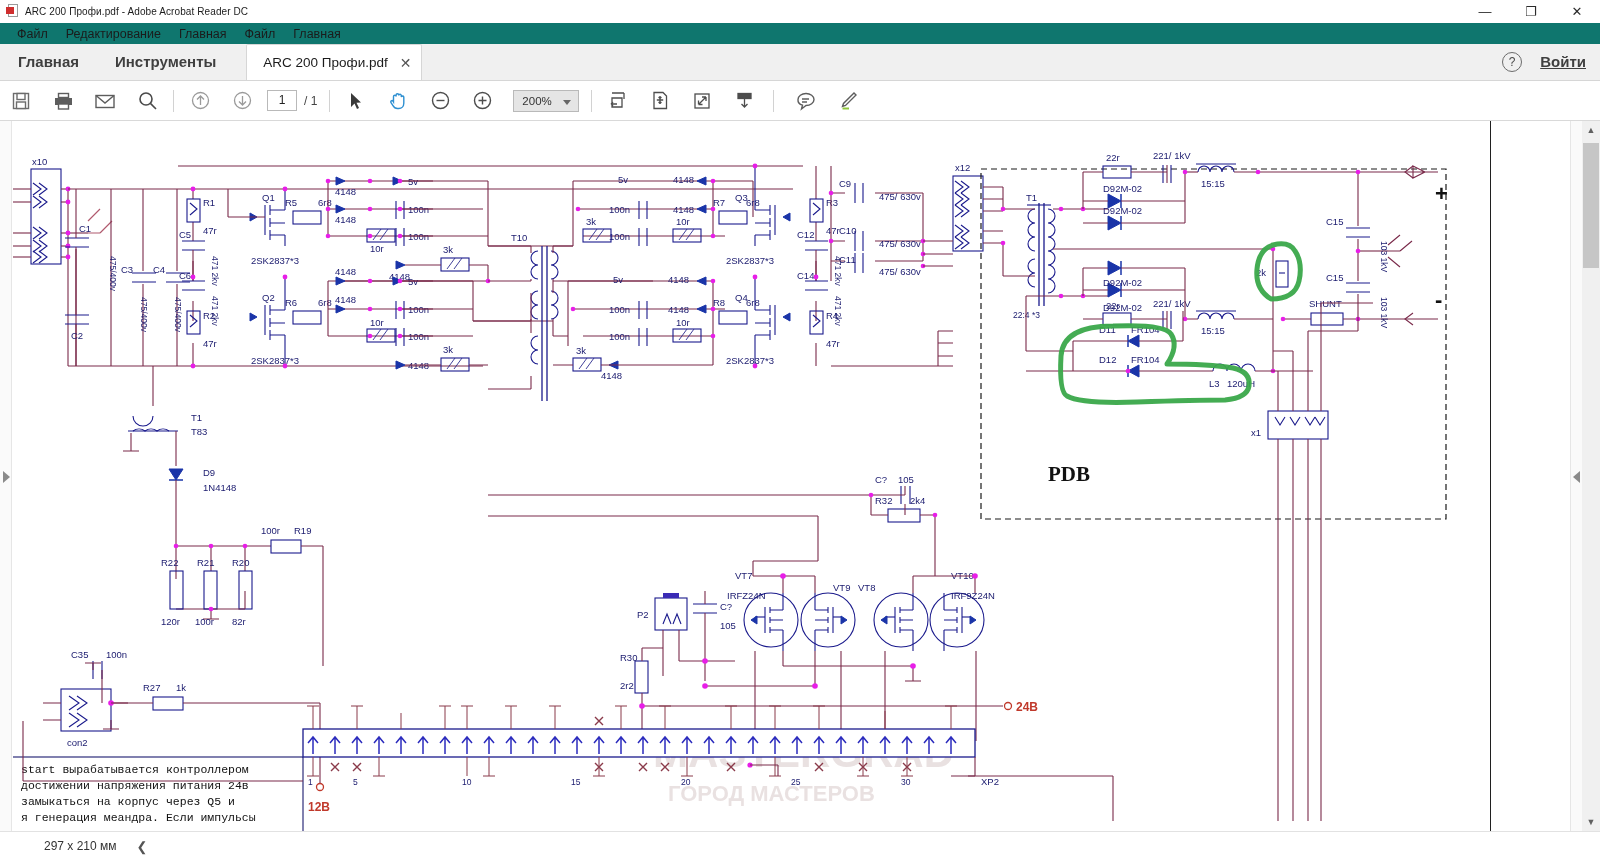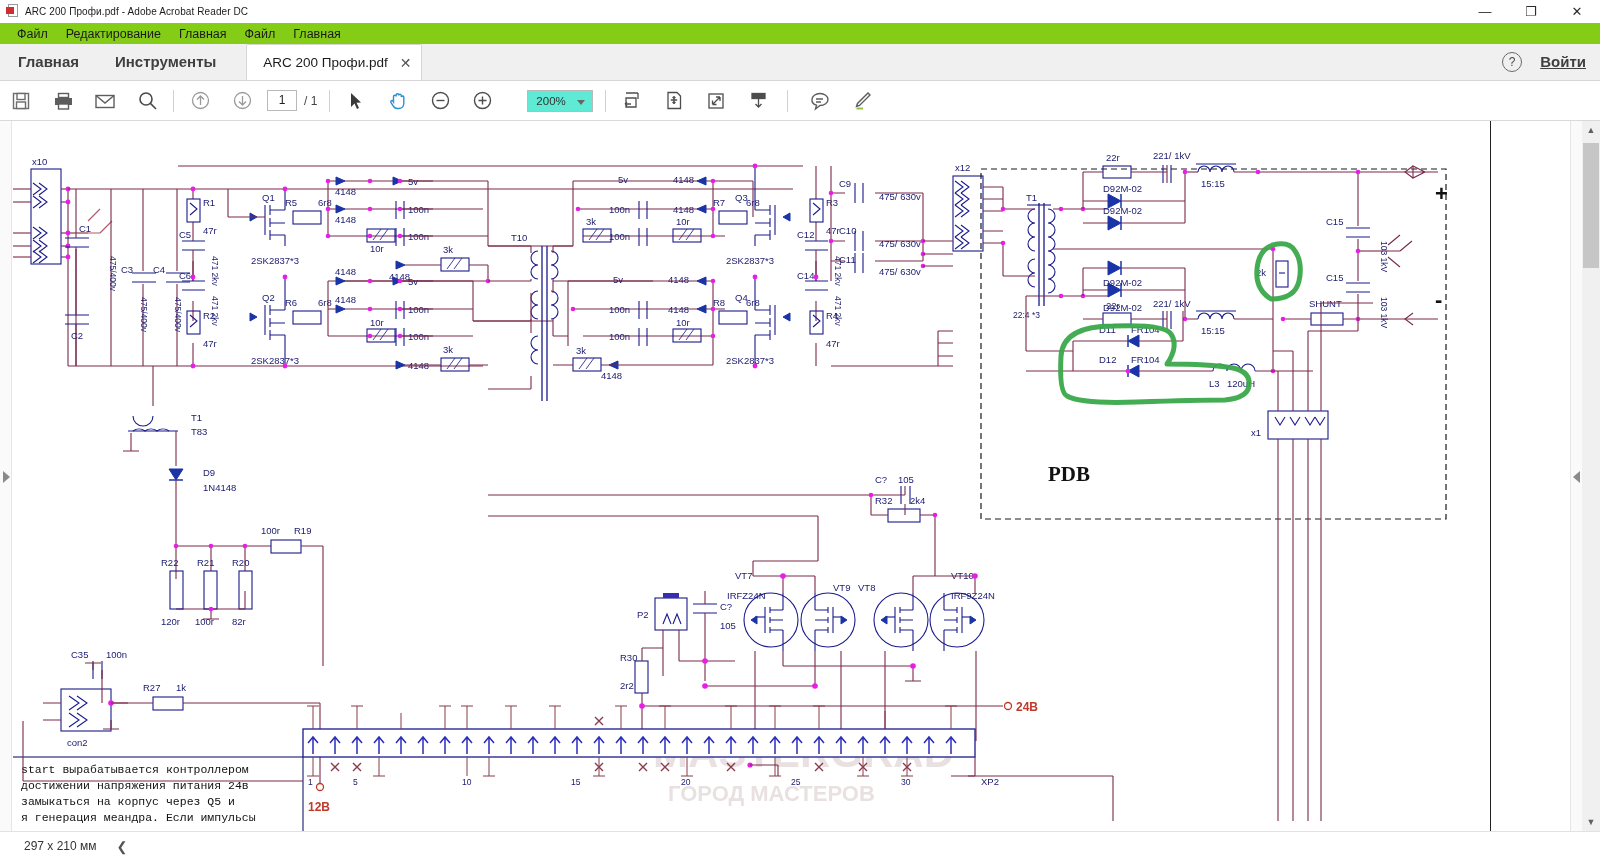--- a/index.html
+++ b/index.html
@@ -29,21 +29,21 @@
   .title-text { font-size:10px; color:#1b1b1b; letter-spacing:0.1px;}
   .wincontrols { position:absolute; right:0; top:0; height:23px; display:flex; }
   .wincontrols div {
     width:46px; height:23px; display:flex; align-items:center; justify-content:center;
     font-size:13px; color:#2b2b2b;
   }
 
   
   .menubar {
     position:absolute; left:0; top:23px; width:1600px; height:21px;
-    background:#84cc16; display:flex; align-items:center; padding-left:8px;
+    background:#0f766e; display:flex; align-items:center; padding-left:8px;
   }
   .menubar .mi { font-size:12.5px; color:#1b1b1b; padding:2px 9px; cursor:default; }
 
   
   .tabstrip {
     position:absolute; left:0; top:44px; width:1600px; height:37px;
     background:#f0f0f0; border-bottom:1px solid #d6d6d6;
     display:flex; align-items:flex-end;justify-content:flex-end;
   }
   .tabstrip .navtab {
@@ -74,22 +74,22 @@
   }
   .tb { width:42px; height:40px; display:flex; align-items:center; justify-content:center; }
   .tb svg { display:block; }
   .tbsep { width:1px; height:22px; background:#d2d2d2; margin:0 5px; }
   .pagebox {
     width:30px; height:21px; border:1px solid #b9b9b9; background:#fff;
     font-size:12px; color:#222; text-align:center; line-height:19px; margin-left:4px;
   }
   .pagetotal { font-size:12px; color:#444; margin-left:7px; }
   .zoombox {
-    width:66px; height:22px; border:1px solid #b9b9b9; background:#5eead4;
-    display:flex; align-items:center; margin-left:24px; padding-left:8px;
+    width:66px; height:22px; border:1px solid #b9b9b9; background:#e5e5e5;
+    display:flex; align-items:center; margin-left:10px; padding-left:8px;
     font-size:11.5px; color:#333; position:relative;
   }
   .zoombox .car { position:absolute; right:7px; top:9px;
     width:0;height:0;border-left:4px solid transparent;border-right:4px solid transparent;
     border-top:5px solid #666; }
 
   
   .docarea {
     position:absolute; left:0; top:121px; width:1600px; height:710px;
     background:#ffffff; overflow:hidden;
@@ -120,21 +120,21 @@
   .vscroll .up { top:0; } .vscroll .dn { bottom:0; }
   .vscroll .thumb { position:absolute; left:1px; top:22px; width:16px; height:125px; background:#c6c6c6; }
   .hscroll { position:absolute; left:0; bottom:0; width:1600px; height:18px; background:#f0f0f0; }
   .hscroll .thumb { position:absolute; left:680px; top:1px; width:800px; height:16px; background:#c6c6c6; }
 
   
   .statusbar {
     position:absolute; left:0; top:831px; width:1600px; height:29px; background:#ffffff;
     border-top:1px solid #e2e2e2; display:flex; align-items:center;
   }
-  .statusbar .dim { font-size:12px; color:#333; margin-left:24px; }
+  .statusbar .dim { font-size:12px; color:#333; margin-left:44px; }
   .statusbar .chev { font-size:13px; color:#555; margin-left:20px; }
 
   
   text { font-family:"Liberation Sans", sans-serif; }
   .lbl { font-size:9.5px; fill:#1a1a6e; }
   .lbl-sm { font-size:8.5px; fill:#1a1a6e; }
   .lbl-red { font-size:12px; fill:#c0392b; font-weight:bold;}
   .lbl-pdb { font-size:21px; fill:#111; font-family:"Liberation Serif", serif; font-weight:bold;}
   .wire { stroke:#7a2a4a; stroke-width:1.1; fill:none; }
   .comp { stroke:#1a1a8c; stroke-width:1.1; fill:none; }

